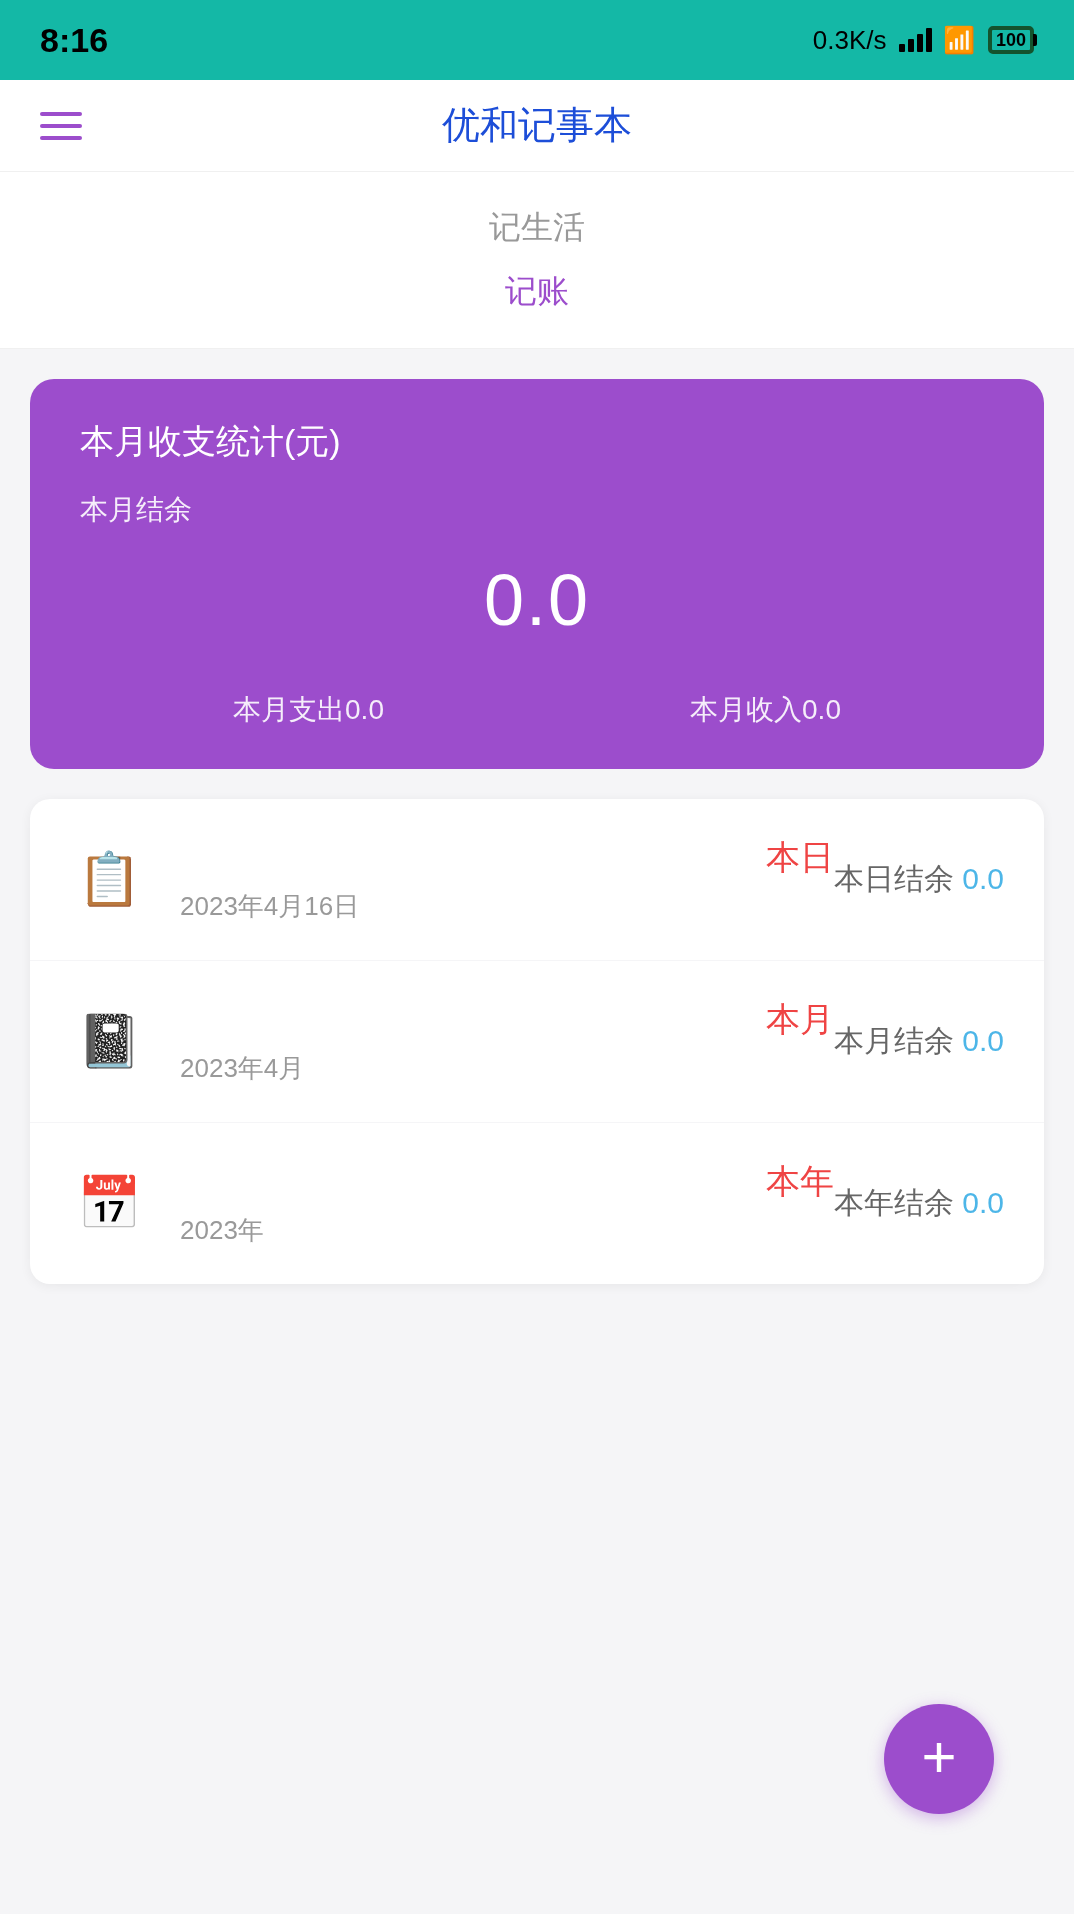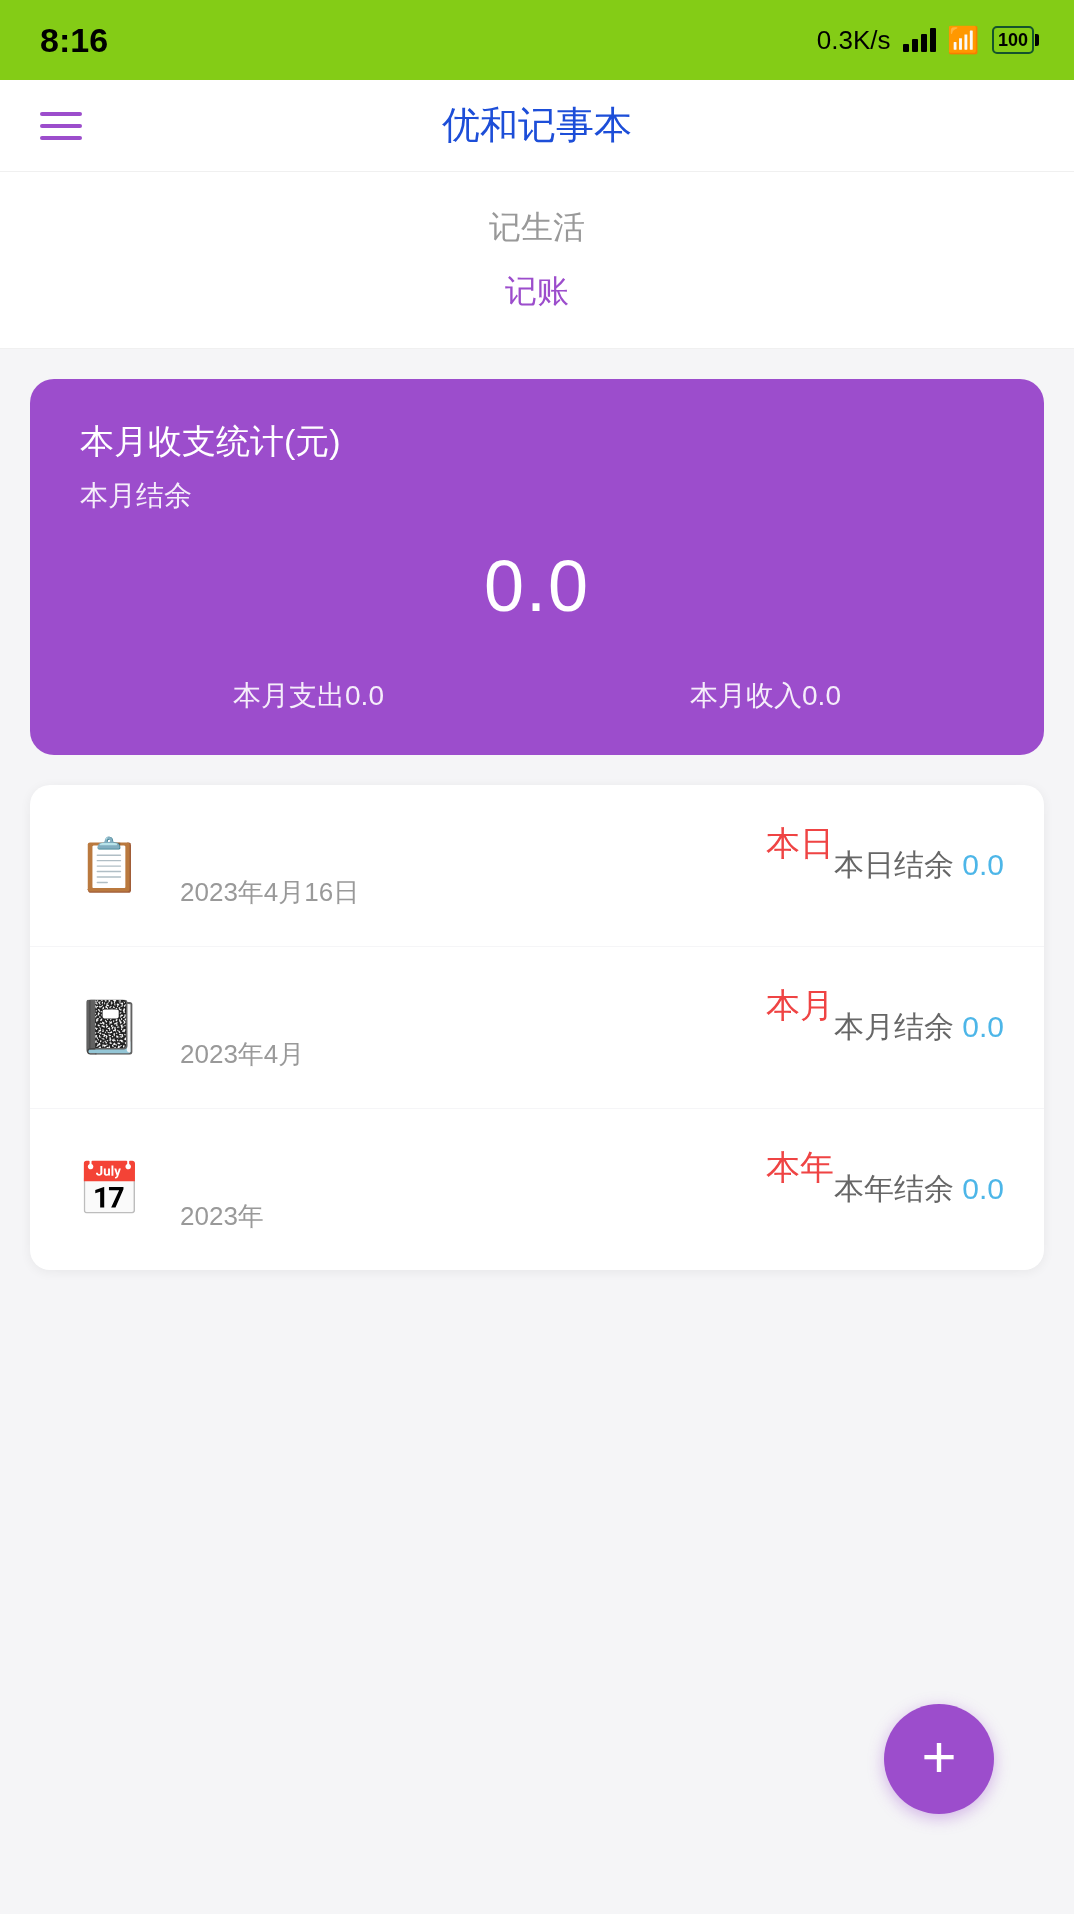--- a/index.html
+++ b/index.html
@@ -10,42 +10,42 @@
       min-height: 1914px;
       background: #f5f5f7;
       font-family: -apple-system, "PingFang SC", "Helvetica Neue", sans-serif;
       position: relative;
     }
 
     
     .status-bar {
       width: 100%;
       height: 80px;
-      background: #84cc16;
+      background: #14b8a6;
       display: flex;
       align-items: center;
       justify-content: space-between;
       padding: 0 40px;
     }
     .status-time {
       font-size: 34px;
       font-weight: 600;
       color: #000;
     }
     .status-icons {
       display: flex;
       align-items: center;
       gap: 12px;
       font-size: 28px;
       color: #000;
     }
     .battery-icon {
       display: inline-flex;
       align-items: center;
-      border: 2px solid #14532d;
+      border: 4px solid #14532d;
       border-radius: 5px;
       padding: 2px 4px;
       height: 28px;
       font-size: 20px;
       font-weight: 600;
       position: relative;
     }
     .battery-icon::after {
       content: '';
       position: absolute;
@@ -121,21 +121,21 @@
       width: 100%;
       background: #9c4dcc;
       border-radius: 24px;
       padding: 40px 50px;
       color: #fff;
       margin-bottom: 30px;
     }
     .summary-card-title {
       font-size: 34px;
       font-weight: 500;
-      margin-bottom: 12px;
+      margin-bottom: 26px;
     }
     .summary-card-subtitle {
       font-size: 28px;
       opacity: 0.9;
       margin-bottom: 30px;
     }
     .summary-balance {
       font-size: 72px;
       font-weight: 400;
       text-align: center;

